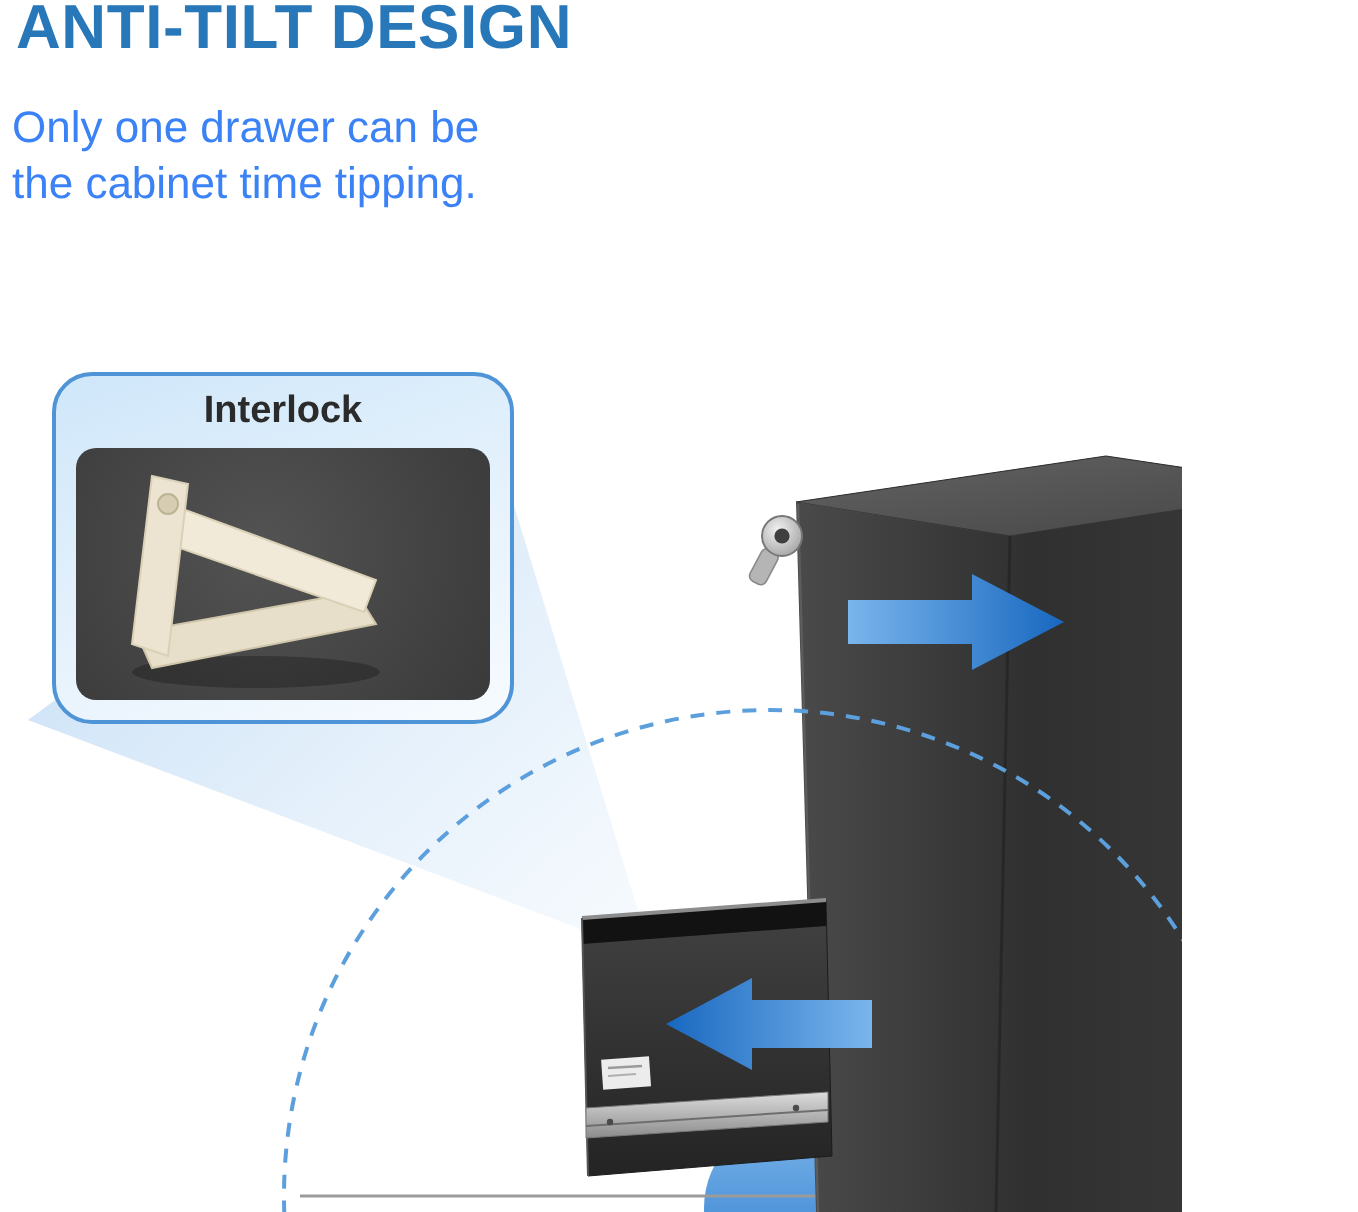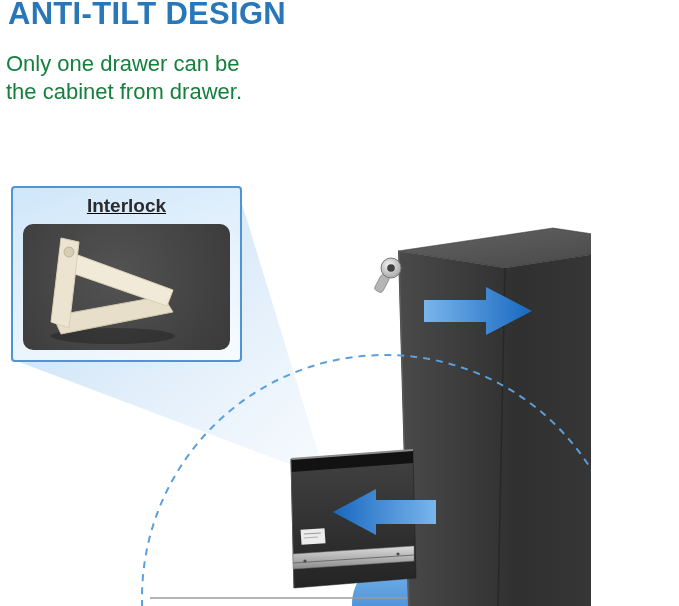--- a/index.html
+++ b/index.html
@@ -6,50 +6,49 @@
   .stage{
     position:relative;width:591px;height:606px;background:#ffffff;
     font-family:"Liberation Sans", sans-serif;overflow:hidden;
   }
   .title{
     position:absolute;left:8px;top:-4px;margin:0;
     font-size:31px;font-weight:700;letter-spacing:.3px;color:#2878b9;
   }
   .description{
     position:absolute;left:6px;top:50px;margin:0;
-    font-size:22px;line-height:28px;color:#15803d;font-weight:400;
+    font-size:22px;line-height:28px;color:#3b82f6;font-weight:400;
   }
   .description span{display:block;}
   .illustration{position:absolute;left:0;top:0;z-index:1;}
   .callout{
-    position:absolute;left:11px;top:186px;width:231px;height:176px;
-    box-sizing:border-box;border:2px solid #4e94d6;border-radius:4px;
+    position:absolute;left:26px;top:186px;width:231px;height:176px;
+    box-sizing:border-box;border:2px solid #4e94d6;border-radius:20px;
     background:linear-gradient(160deg,#cfe7fa 0%,#e6f2fc 55%,#f7fbff 100%);
     z-index:3;
-    text-decoration:underline;
   }
   .callout-label{
     margin-top:7px;text-align:center;font-size:19px;font-weight:700;color:#2b2b2b;
   }
   .callout-photo{
     position:absolute;left:10px;top:36px;width:207px;height:126px;
     border-radius:10px;overflow:hidden;
     background:radial-gradient(circle at 45% 40%, #535353 0%, #414141 70%, #3a3a3a 100%);
   }
 </style>
 </head>
 <body>
 
 <div class="stage">
 
   <h1 class="title">ANTI-TILT DESIGN</h1>
 
   <p class="description">
     <span>Only one drawer can be</span>
-    <span>the cabinet from drawer.</span>
+    <span>the cabinet time tipping.</span>
   </p>
 
   <svg class="illustration" width="679" height="606" viewBox="0 0 679 606">
     <defs>
       <linearGradient id="beamGrad" x1="0" y1="0" x2="1" y2="1">
         <stop offset="0" stop-color="#8fc0ee" stop-opacity="0.60"></stop>
         <stop offset="1" stop-color="#bcd9f4" stop-opacity="0.12"></stop>
       </linearGradient>
       <linearGradient id="bodyGrad" x1="0" y1="0" x2="1" y2="0">
         <stop offset="0" stop-color="#4a4a4a"></stop>

